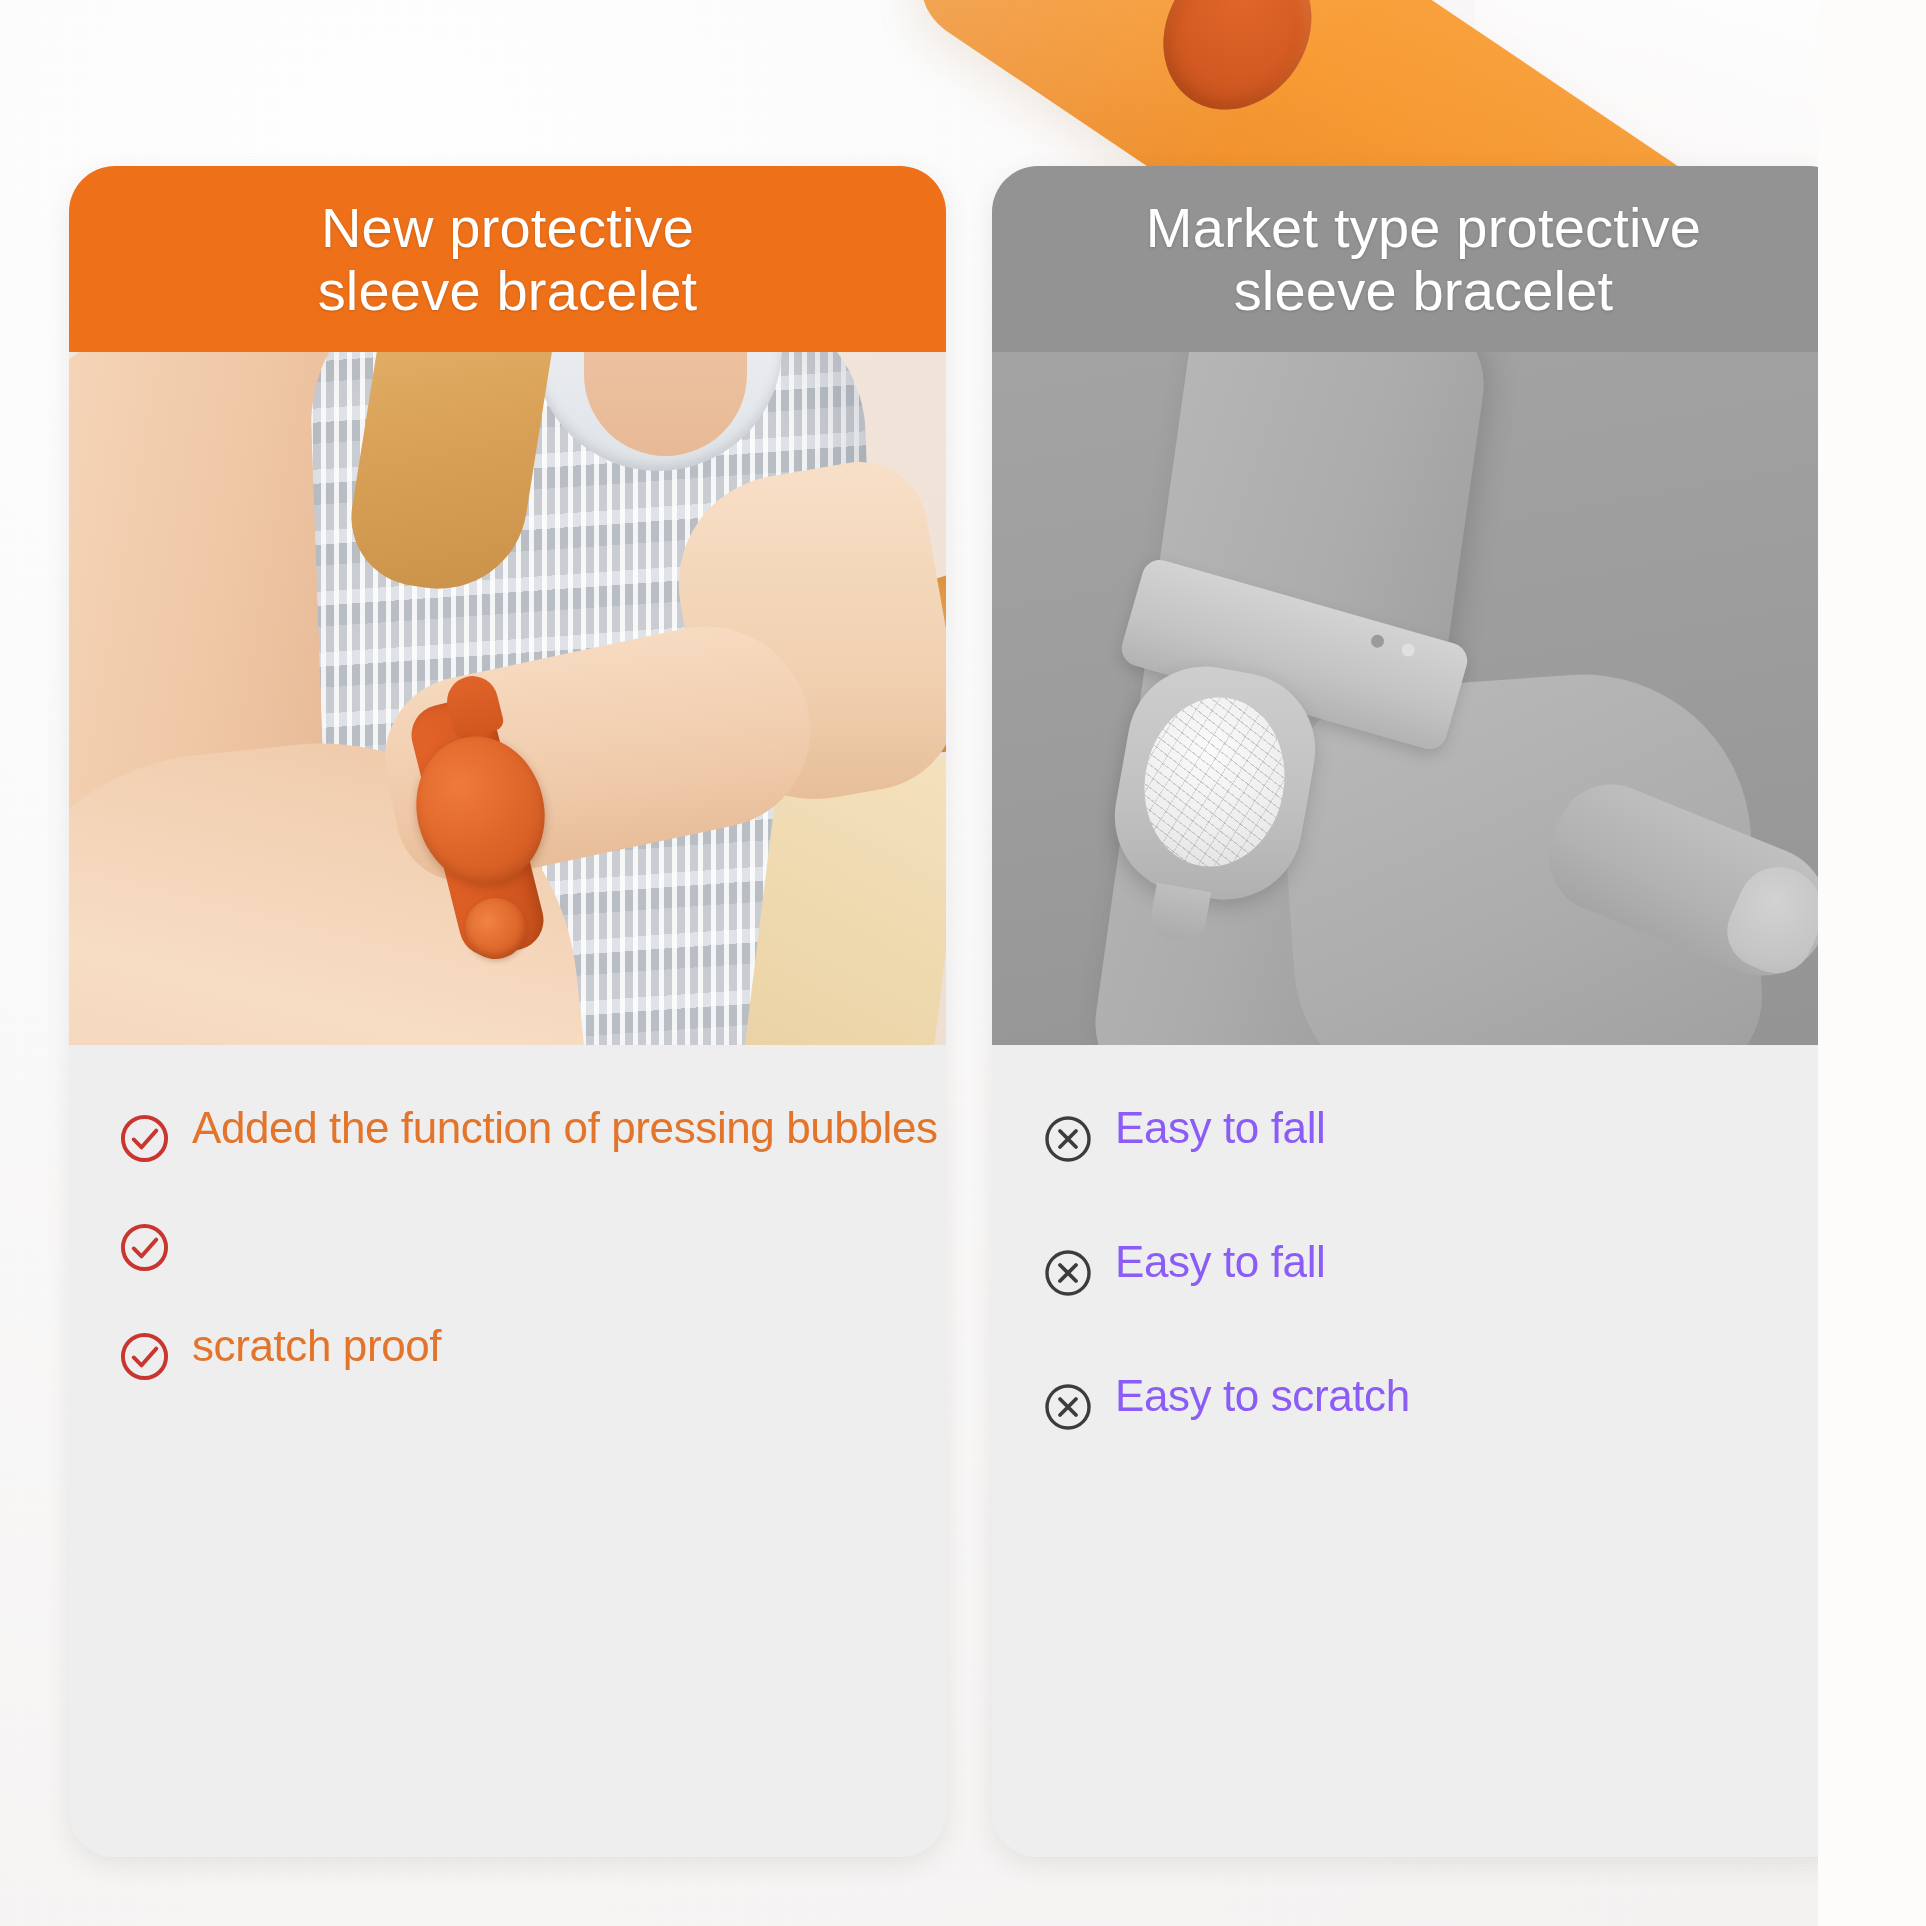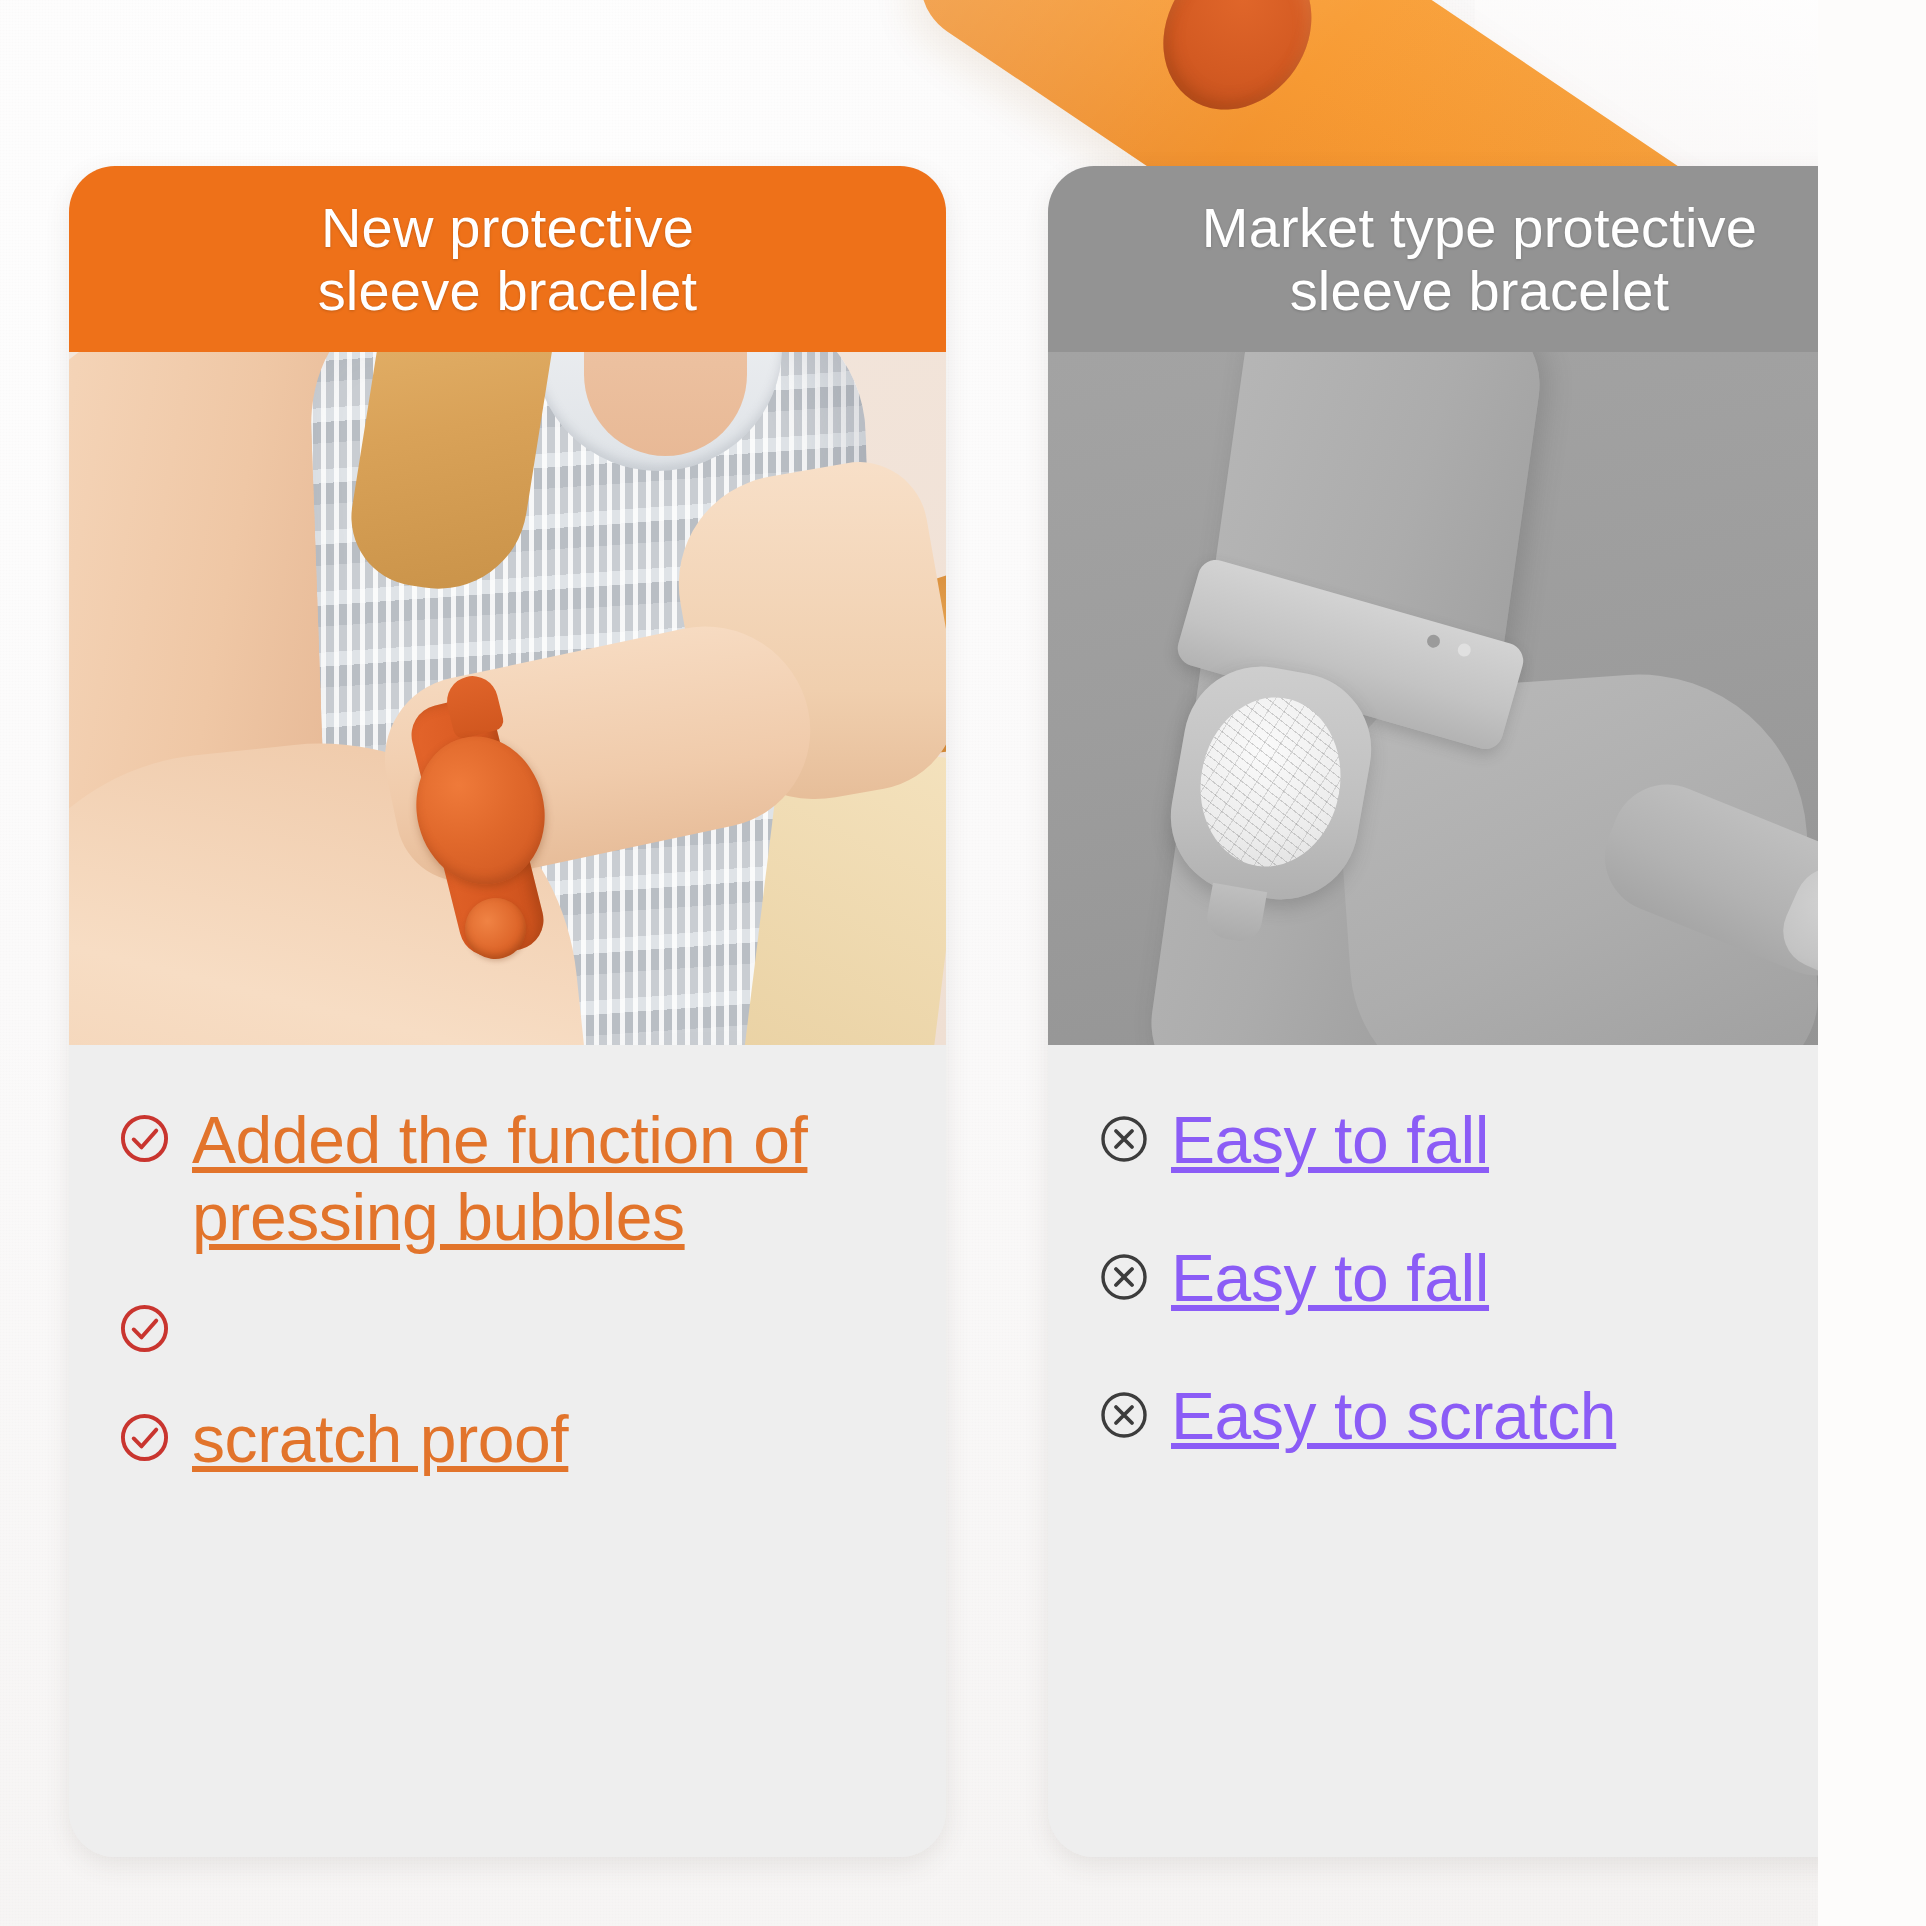--- a/index.html
+++ b/index.html
@@ -87,21 +87,21 @@
     top: 166px;
     height: 1691px;
     border-radius: 46px;
     overflow: hidden;
     background: #eeeeee;
     box-shadow: 0 8px 26px rgba(80, 70, 60, .10);
     display: flex;
     flex-direction: column;
   }
   #card-new   { left: 69px;   width: 877px; }
-  #card-market{ left: 1048px; width: 863px; }
+  #card-market{ left: 992px; width: 863px; }
 
   
   .card-header {
     flex: 0 0 auto;
     height: 186px;
     display: flex;
     align-items: center;
     justify-content: center;
     text-align: center;
     color: #ffffff;
@@ -361,24 +361,23 @@
     width: 59px;
     height: 73px;
     display: flex;
     align-items: center;
     justify-content: center;
     margin-right: 18px;
   }
   .fi-icon svg { display: block; }
 
   .fi-label {
-    font-size: 66px;
+    font-size: 44px;
     line-height: 1.17;
     letter-spacing: -0.4px;
-    text-decoration: underline;
   }
   #card-new .fi-label    { color: #e2742b; }
   #card-market .fi-label { color: #8b5cf6; }
 </style>
 </head>
 <body>
 
 <div id="page">
 
   <div class="bg-noise"></div>

